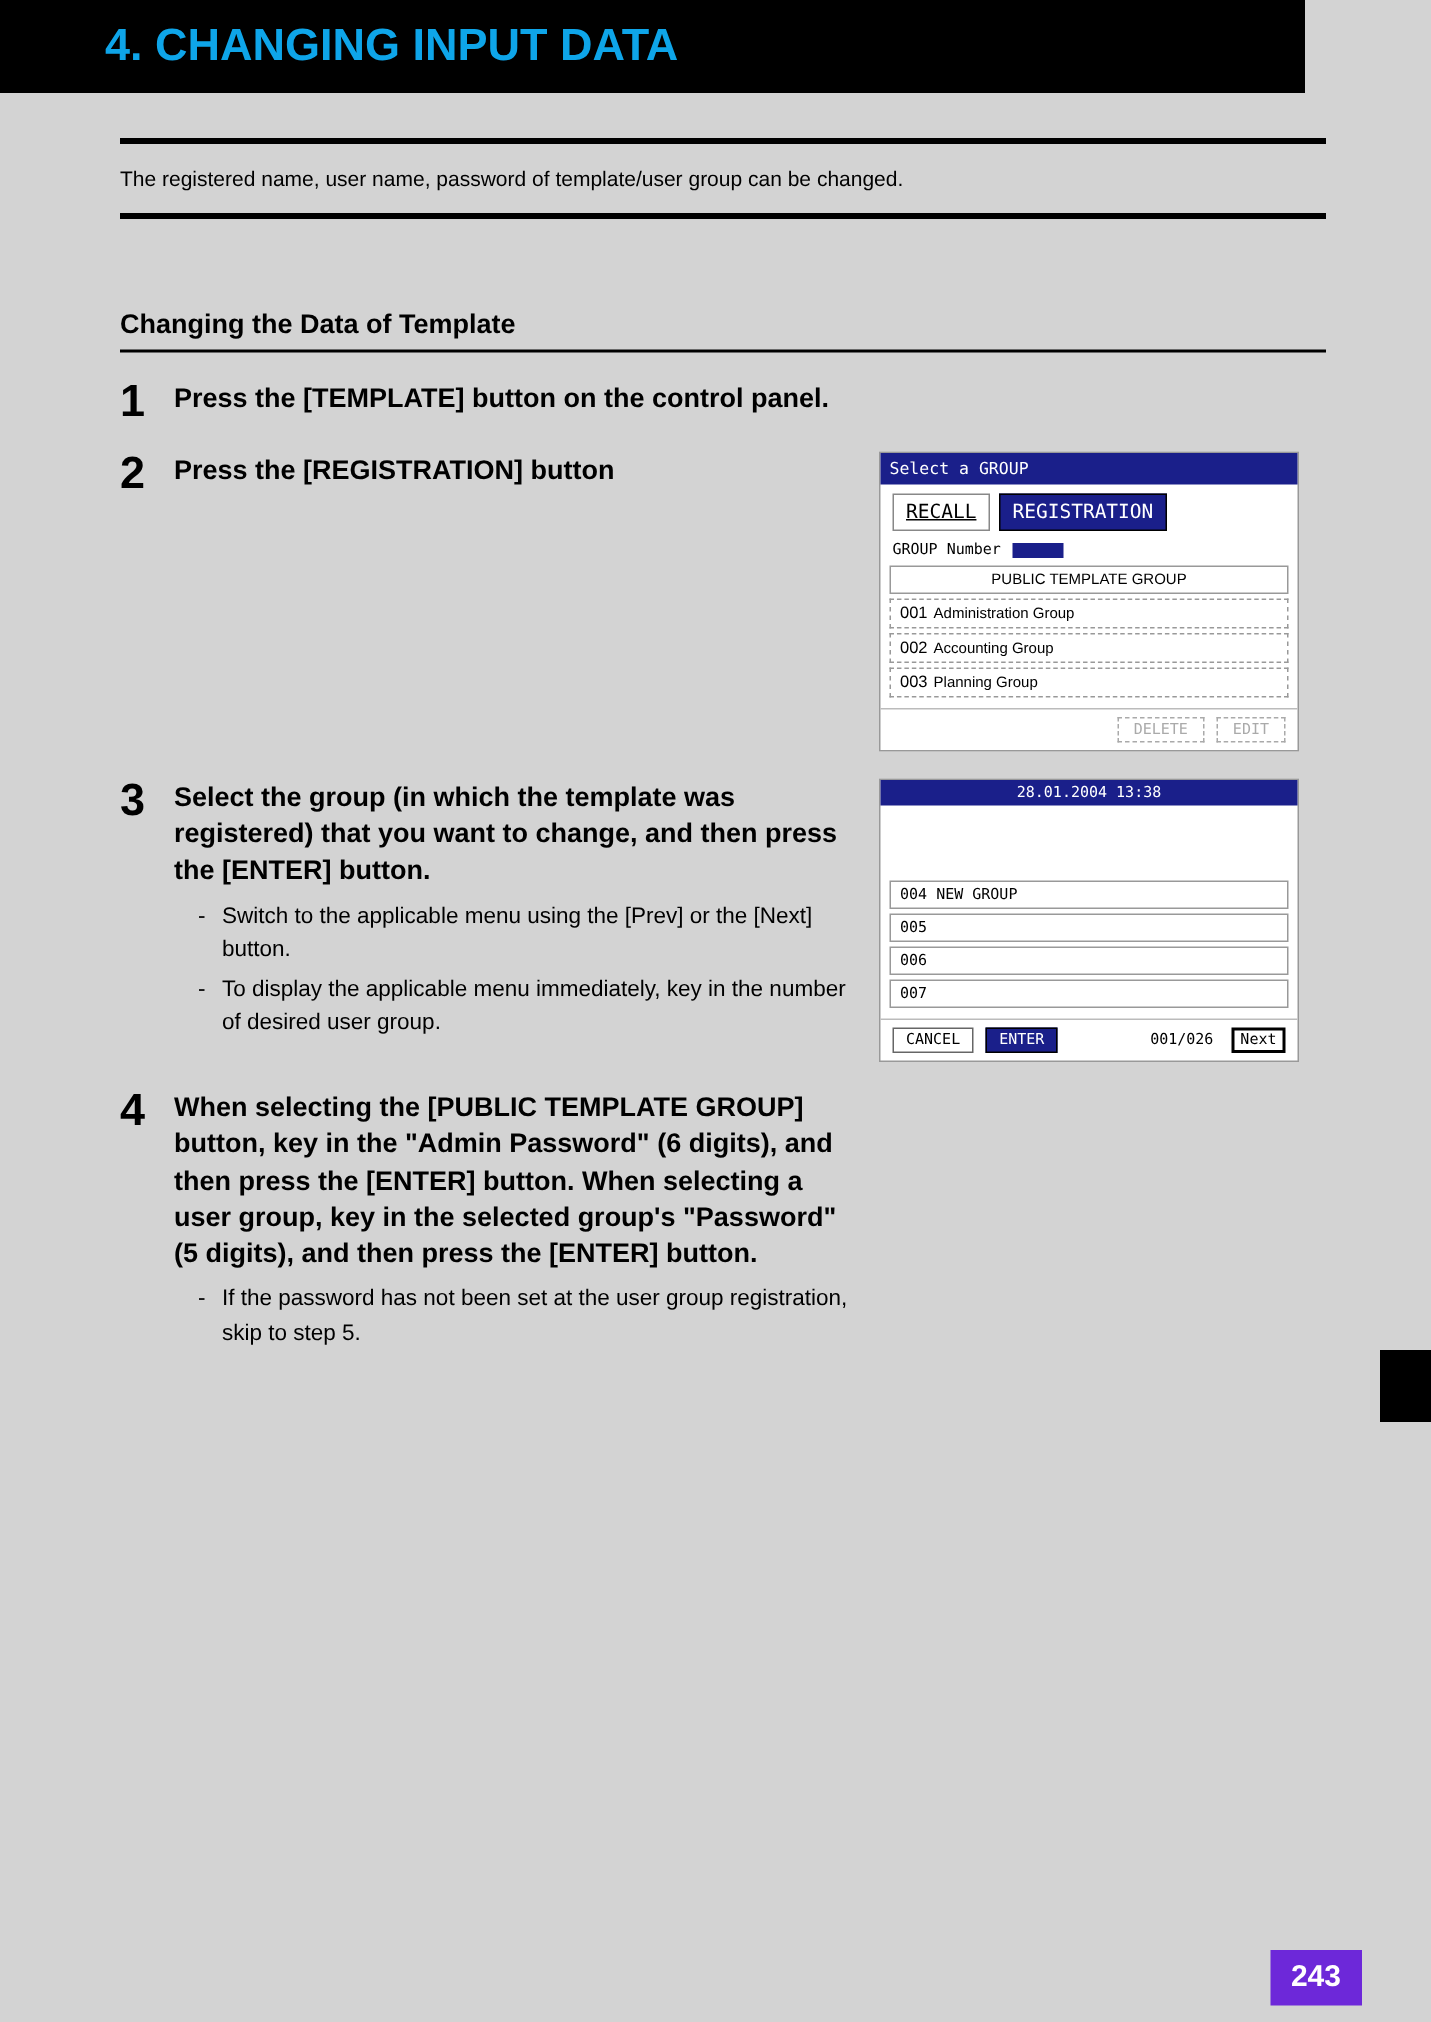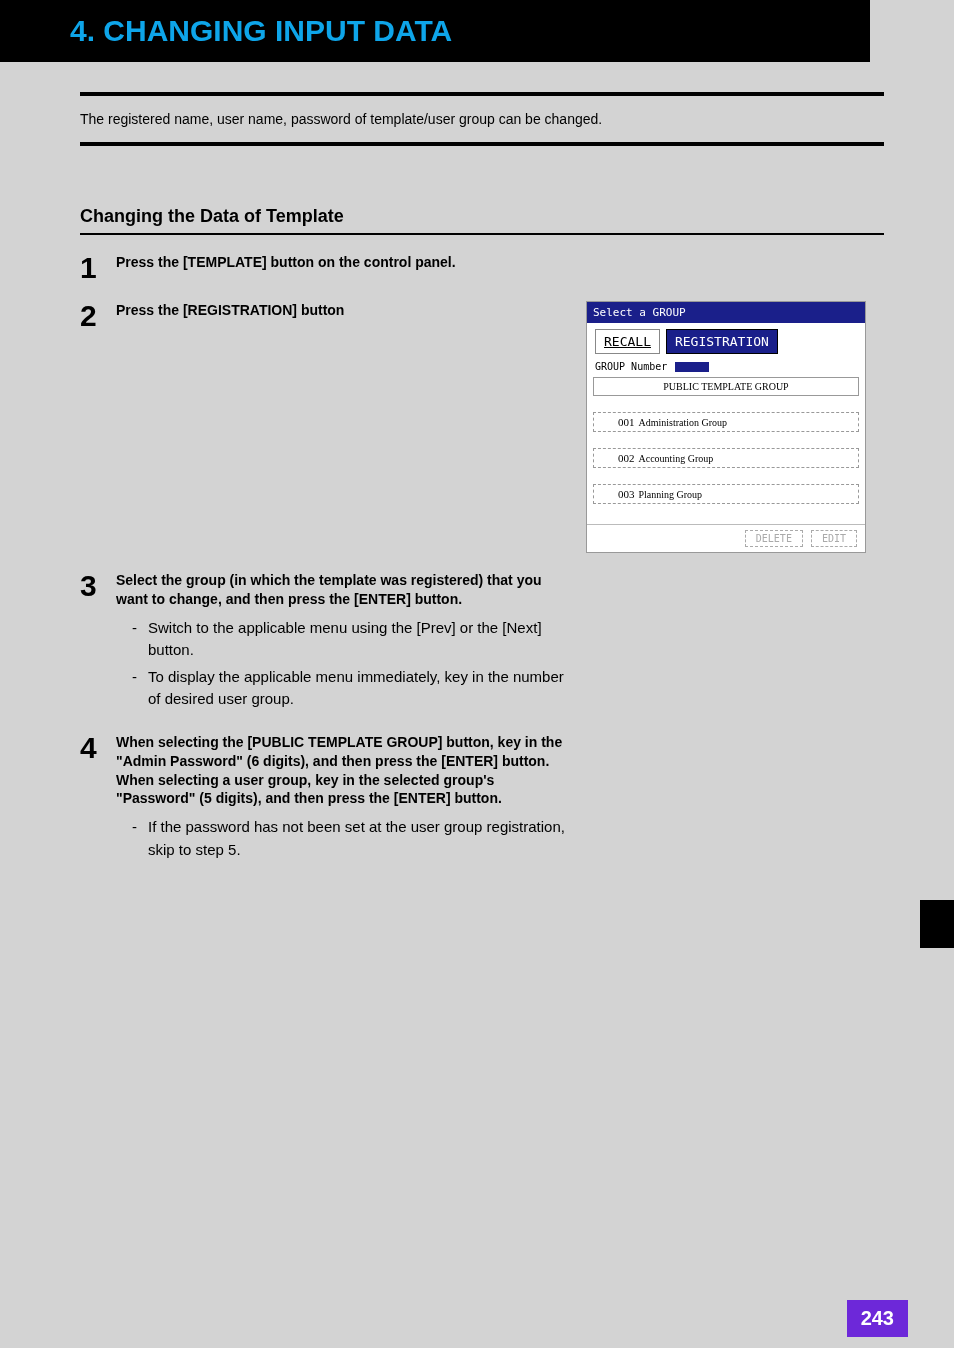--- a/index.html
+++ b/index.html
@@ -59,21 +59,21 @@
     .step-body {
       flex: 1;
       display: flex;
       gap: 20px;
     }
     .step-text {
       flex: 1;
       max-width: 450px;
     }
     .step-title {
-      font-size: 14px;
+      font-size: 18px;
       font-weight: bold;
       line-height: 1.35;
     }
     .step-list {
       list-style: none;
       margin-top: 8px;
     }
     .step-list li {
       font-size: 15px;
       padding-left: 32px;
@@ -132,24 +132,24 @@
     .fig1-groupnum .box {
       width: 34px;
       height: 10px;
       background: #1a1f8a;
     }
     .fig1-list {
       padding: 2px 6px 4px 6px;
     }
     .fig1-row {
       border: 1px dashed #999;
-      font-family: Liberation Serif, serif;
-      font-size: 10px;
-      padding: 3px 24px;
-      margin-bottom: 16px;
+      font-family: Liberation Sans, sans-serif;
+      font-size: 10px;
+      padding: 3px 6px;
+      margin-bottom: 3px;
       background: #fff;
     }
     .fig1-row.first {
       text-align: center;
       border-style: solid;
     }
     .fig1-row span.num {
       font-size: 11px;
       margin-right: 4px;
     }
@@ -314,20 +314,38 @@
     <div class="step-num">3</div>
     <div class="step-body">
       <div class="step-text">
         <div class="step-title">Select the group (in which the template was registered) that you want to change, and then press the [ENTER] button.</div>
         <ul class="step-list">
           <li>Switch to the applicable menu using the [Prev] or the [Next] button.</li>
           <li>To display the applicable menu immediately, key in the number of desired user group.</li>
         </ul>
       </div>
 
+      <div class="figure fig2">
+        <div class="fig2-topbar">28.01.2004 13:38</div>
+        <div class="fig2-blank"></div>
+        <div class="fig2-list">
+          <div class="fig2-row solid">
+            <span>004</span> <span>NEW GROUP</span>
+          </div>
+          <div class="fig2-row solid">005</div>
+          <div class="fig2-row solid">006</div>
+          <div class="fig2-row solid">007</div>
+        </div>
+        <div class="fig2-footer">
+          <span class="fig2-btn">CANCEL</span>
+          <span class="fig2-btn enter">ENTER</span>
+          <span class="fig2-pager">001/026</span>
+          <span class="fig2-next">Next</span>
+        </div>
+      </div>
     </div>
   </div>
 
   <div class="step">
     <div class="step-num">4</div>
     <div class="step-body">
       <div class="step-text">
         <div class="step-title">When selecting the [PUBLIC TEMPLATE GROUP] button, key in the "Admin Password" (6 digits), and then press the [ENTER] button. When selecting a user group, key in the selected group's "Password" (5 digits), and then press the [ENTER] button.</div>
         <ul class="step-list">
           <li>If the password has not been set at the user group registration, skip to step 5.</li>

